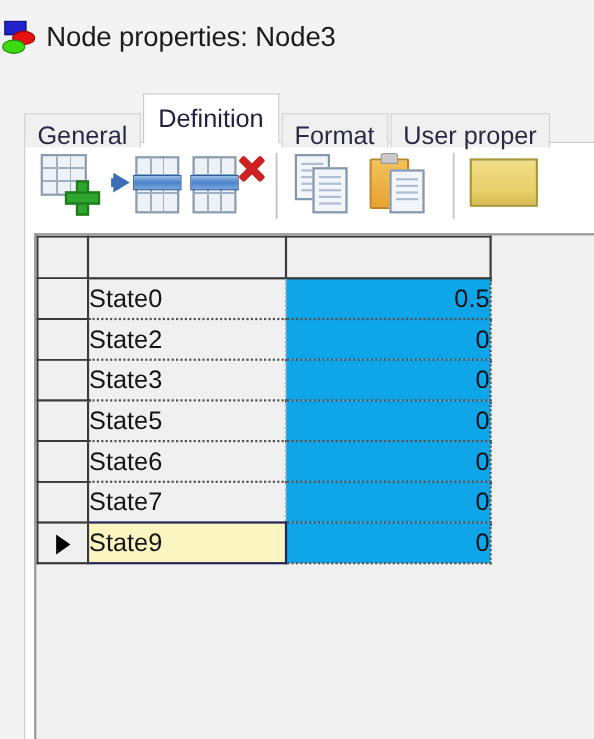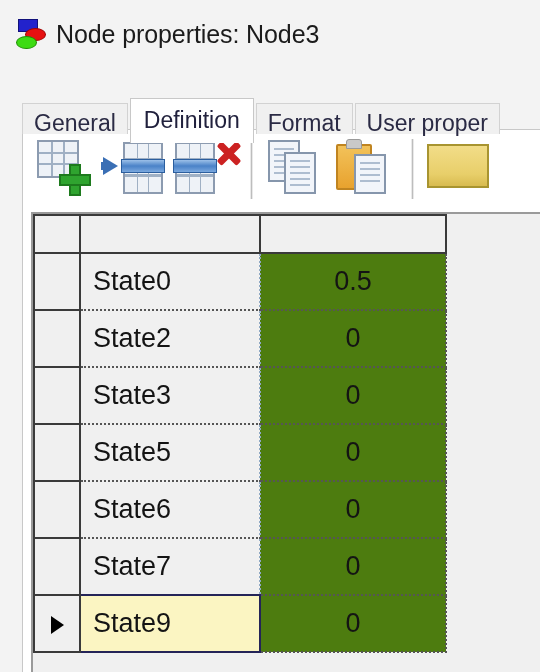--- a/index.html
+++ b/index.html
@@ -17,21 +17,21 @@
 
   
   #title-bar {
     position: absolute;
     left: 0; top: 0;
     width: 540px;
     height: 68px;
     background: #f3f3f3;
     display: flex;
     align-items: center;
-    padding-left: 14px;
+    padding-left: 0;
     box-sizing: border-box;
   }
   #title-icon {
     width: 34px;
     height: 34px;
     position: relative;
     flex: 0 0 auto;
     margin-right: 8px;
   }
   #title-icon .sq {
@@ -99,21 +99,21 @@
     white-space: nowrap;
     margin-right: 2px;
     position: relative;
     top: 4px;
   }
   .tab.active {
     background: #ffffff;
     border-color: #c8c8c8;
     height: 45px;
     line-height: 43px;
-    top: 13px;
+    top: 0;
     z-index: 4;
     padding: 0 13px;
     color: #21213d;
     margin-top: 22px;
   }
 
   
   #content-pane {
     position: absolute;
     left: 0;
@@ -245,46 +245,46 @@
     border: 2px solid #3a3a3a;
     box-sizing: border-box;
     padding: 0;
   }
   #grid-table thead th.h-sel {
     border-right: 2px solid #3a3a3a;
   }
 
   #grid-table tbody td {
     height: 37px;
-    font-size: 27px;
+    font-size: 23px;
     color: #141414;
-    padding: 12px;
+    padding: 0;
     box-sizing: border-box;
   }
   td.cell-sel {
     background: #f0f0f0;
     border: 2px solid #3a3a3a;
     border-top: none;
     text-align: center;
     position: relative;
   }
   tbody tr:first-child td.cell-sel { border-top: none; }
 
   td.cell-name {
     background: #f0f0f0;
     border-bottom: 2px dotted #555;
     border-right: 2px dotted #8fa8c4;
     padding-left: 9px;
     white-space: nowrap;
   }
   td.cell-value {
-    background: #4d7c0f;
+    background: #0ea5e9;
     border-bottom: 2px dotted #555;
     border-right: 2px dotted #555;
-    text-align: center;
+    text-align: right;
     padding-right: 7px;
     white-space: nowrap;
   }
 
   
   tr.selected td.cell-name {
     background: #fbf5c2;
     border: 2px solid #242458;
     padding-left: 7px;
   }

